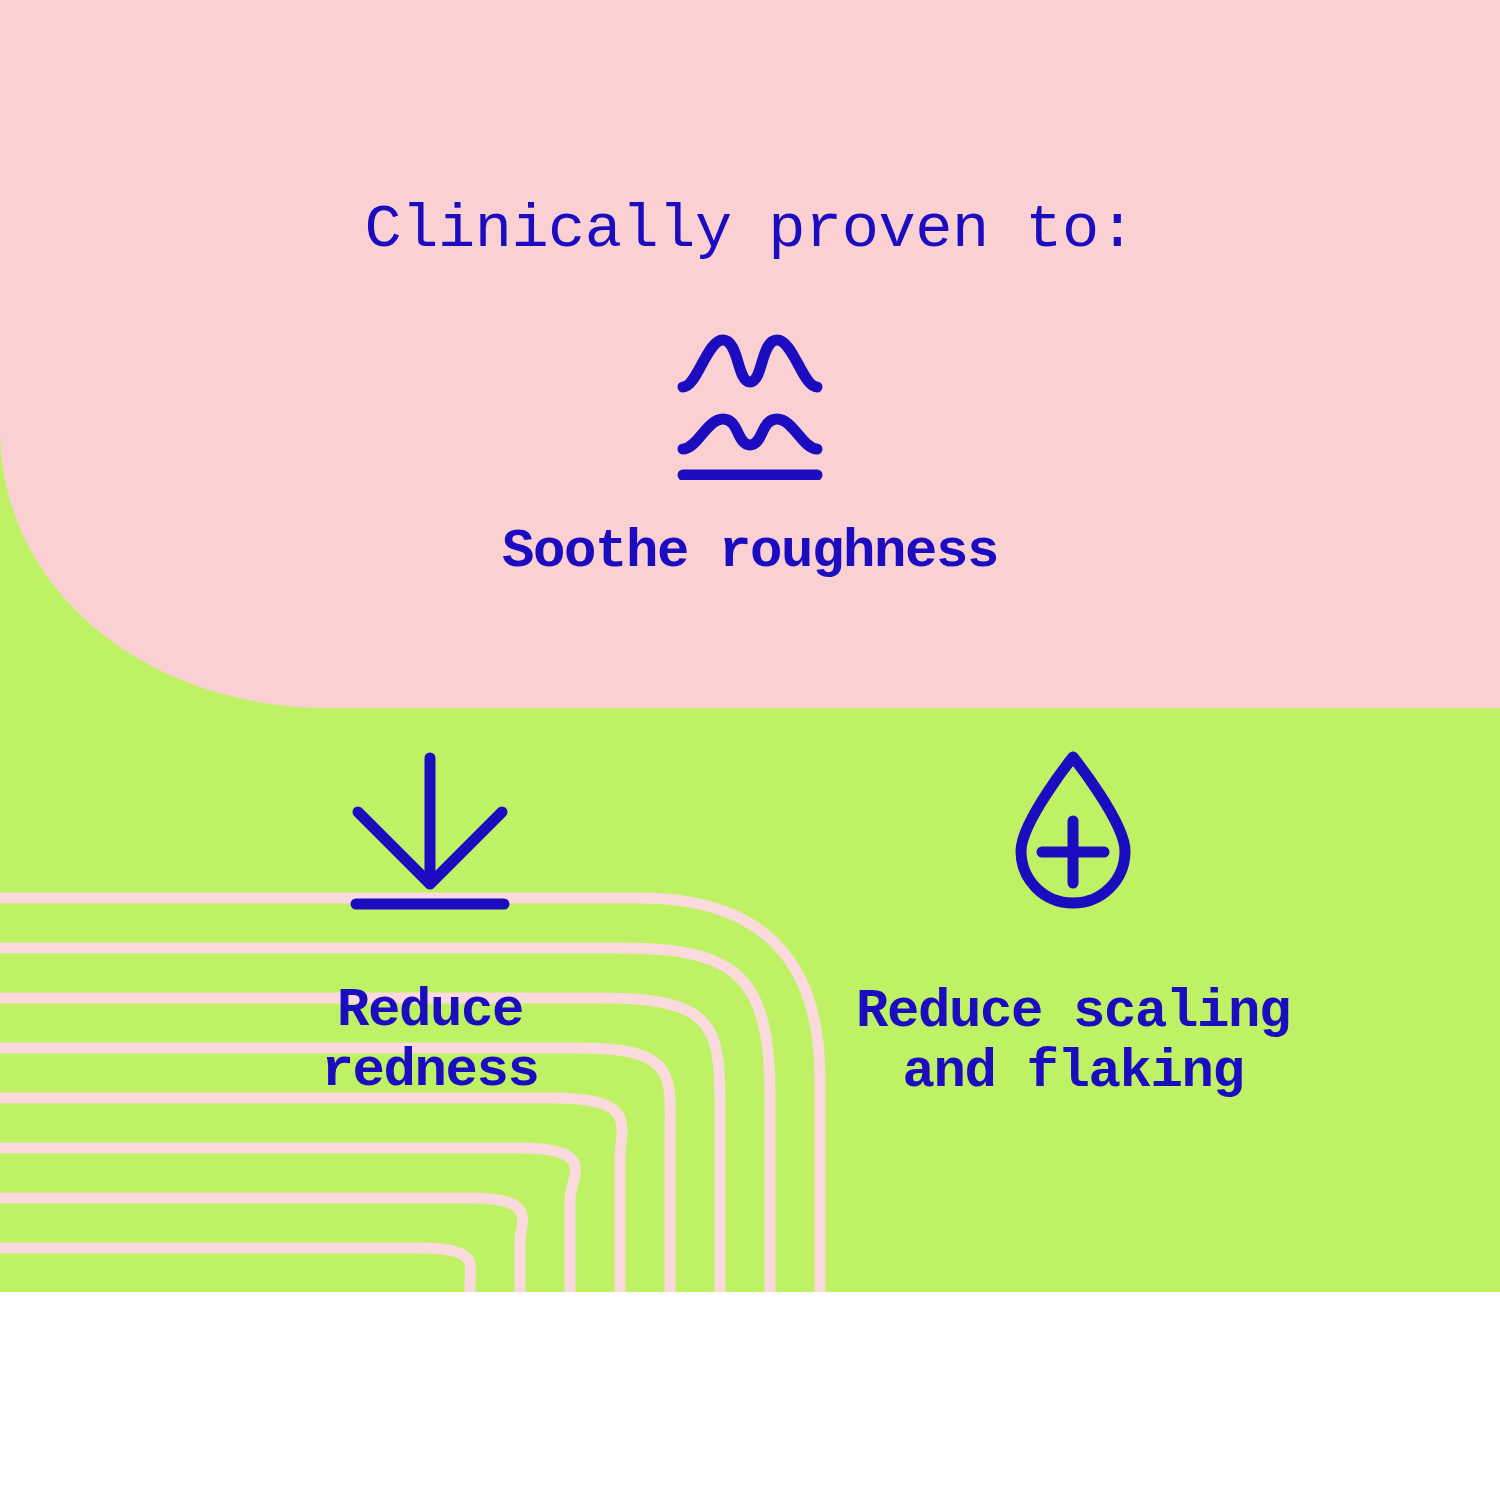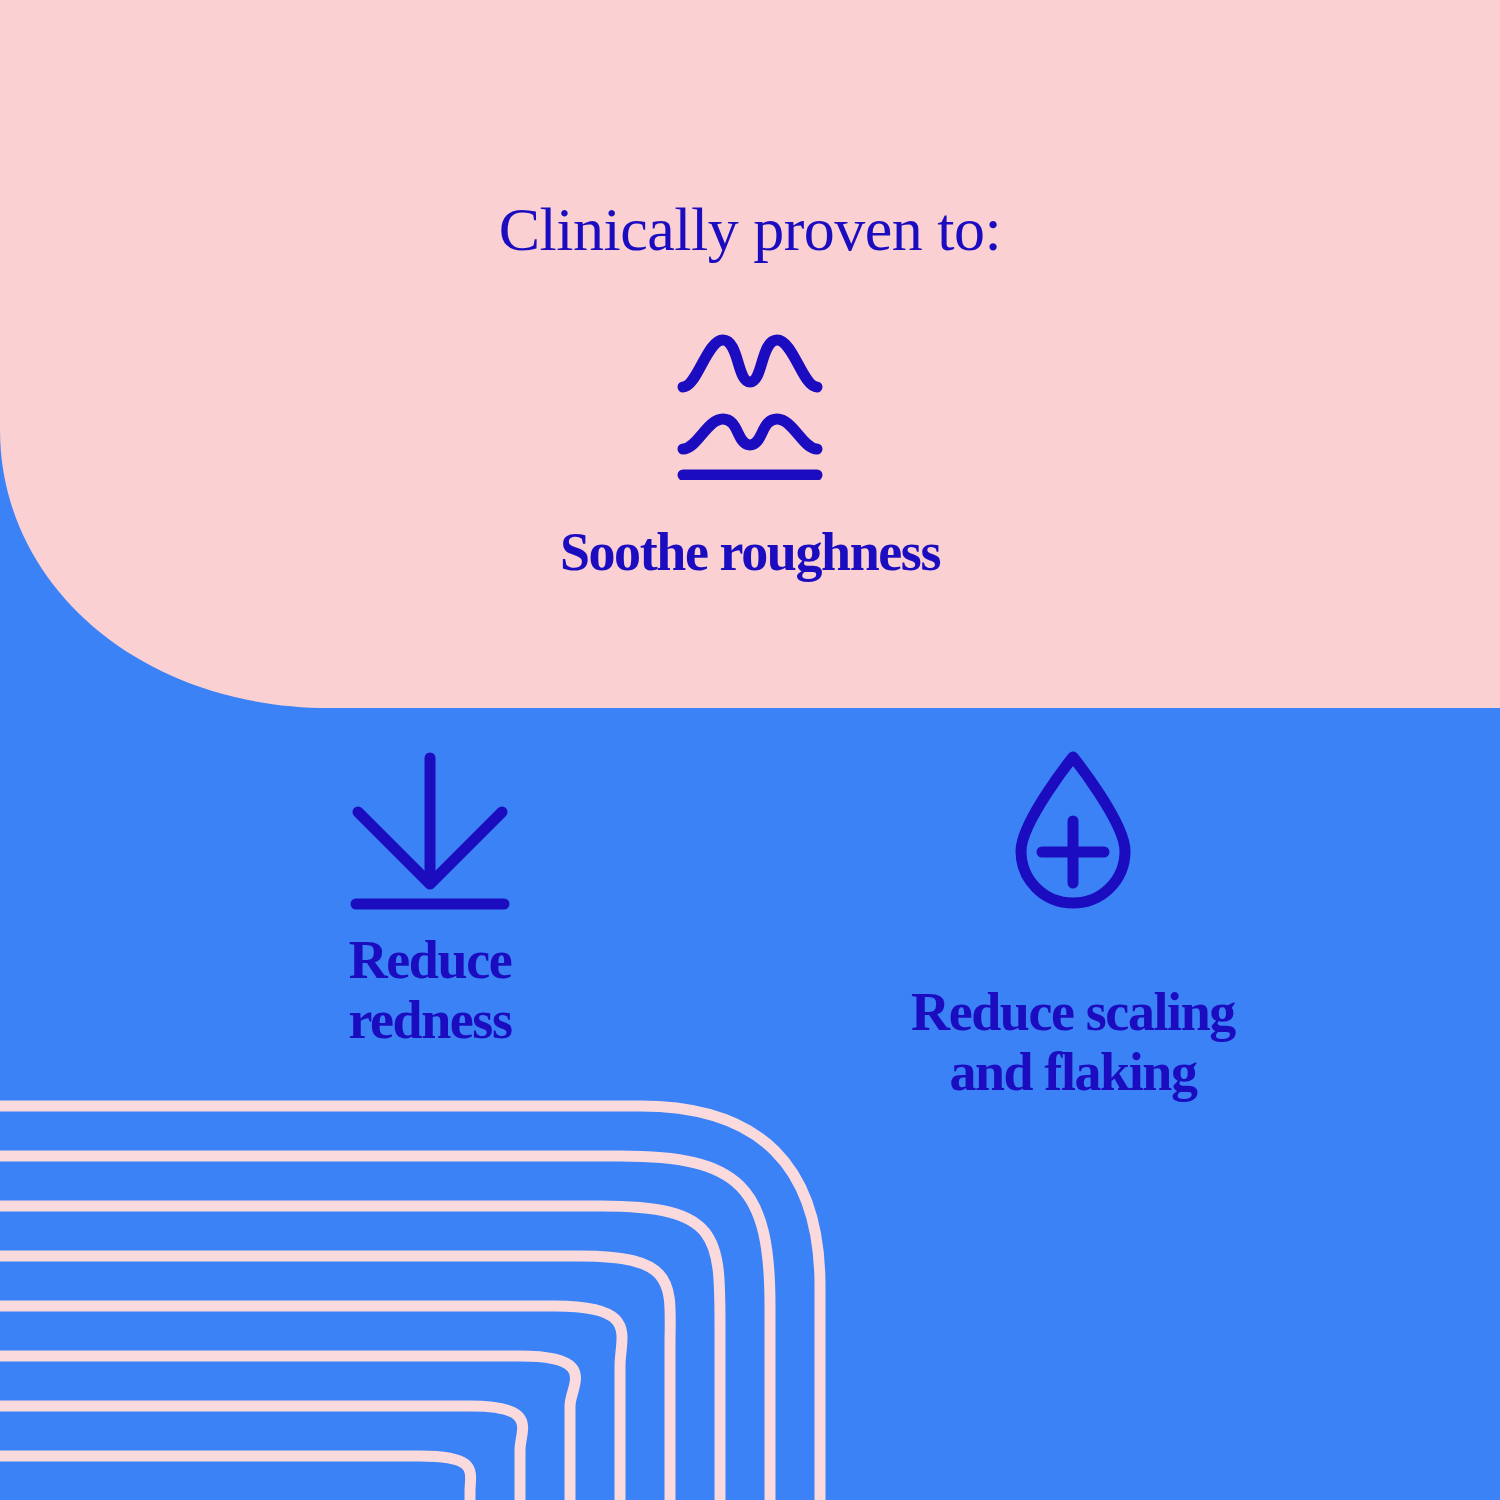--- a/index.html
+++ b/index.html
@@ -4,24 +4,24 @@
 <title>Clinically proven to</title>
 <style>
   html, body {
     margin: 0;
     padding: 0;
     background: #ffffff;
   }
   #canvas {
     position: relative;
     width: 1500px;
-    height: 1500px;
+    height: 1292px;
     overflow: hidden;
-    background: #3b82f6;
-    font-family: Liberation Serif, serif;
+    background: #bef264;
+    font-family: Liberation Mono, monospace;
   }
 
   
   .bg-blob {
     position: absolute;
     top: 0;
     left: 0;
     width: 1500px;
     height: 1500px;
     pointer-events: none;
@@ -70,21 +70,21 @@
     color: #1C0CC0;
     text-align: center;
     white-space: pre-line;
   }
 
   
   #benefit-soothe   { left: 250px;  top: 330px;  width: 1000px; }
   #benefit-soothe .benefit-label { margin-top: 42px; }
 
   #benefit-redness  { left: 130px;  top: 750px;  width: 600px; }
-  #benefit-redness .benefit-label { margin-top: 20px; }
+  #benefit-redness .benefit-label { margin-top: 71px; }
 
   #benefit-flaking  { left: 773px;  top: 750px;  width: 600px; }
   #benefit-flaking .benefit-label { margin-top: 72px; }
 </style>
 </head>
 <body>
 
 <div id="canvas">
 
   <svg class="bg-blob" viewBox="0 0 1500 1500" aria-hidden="true">

